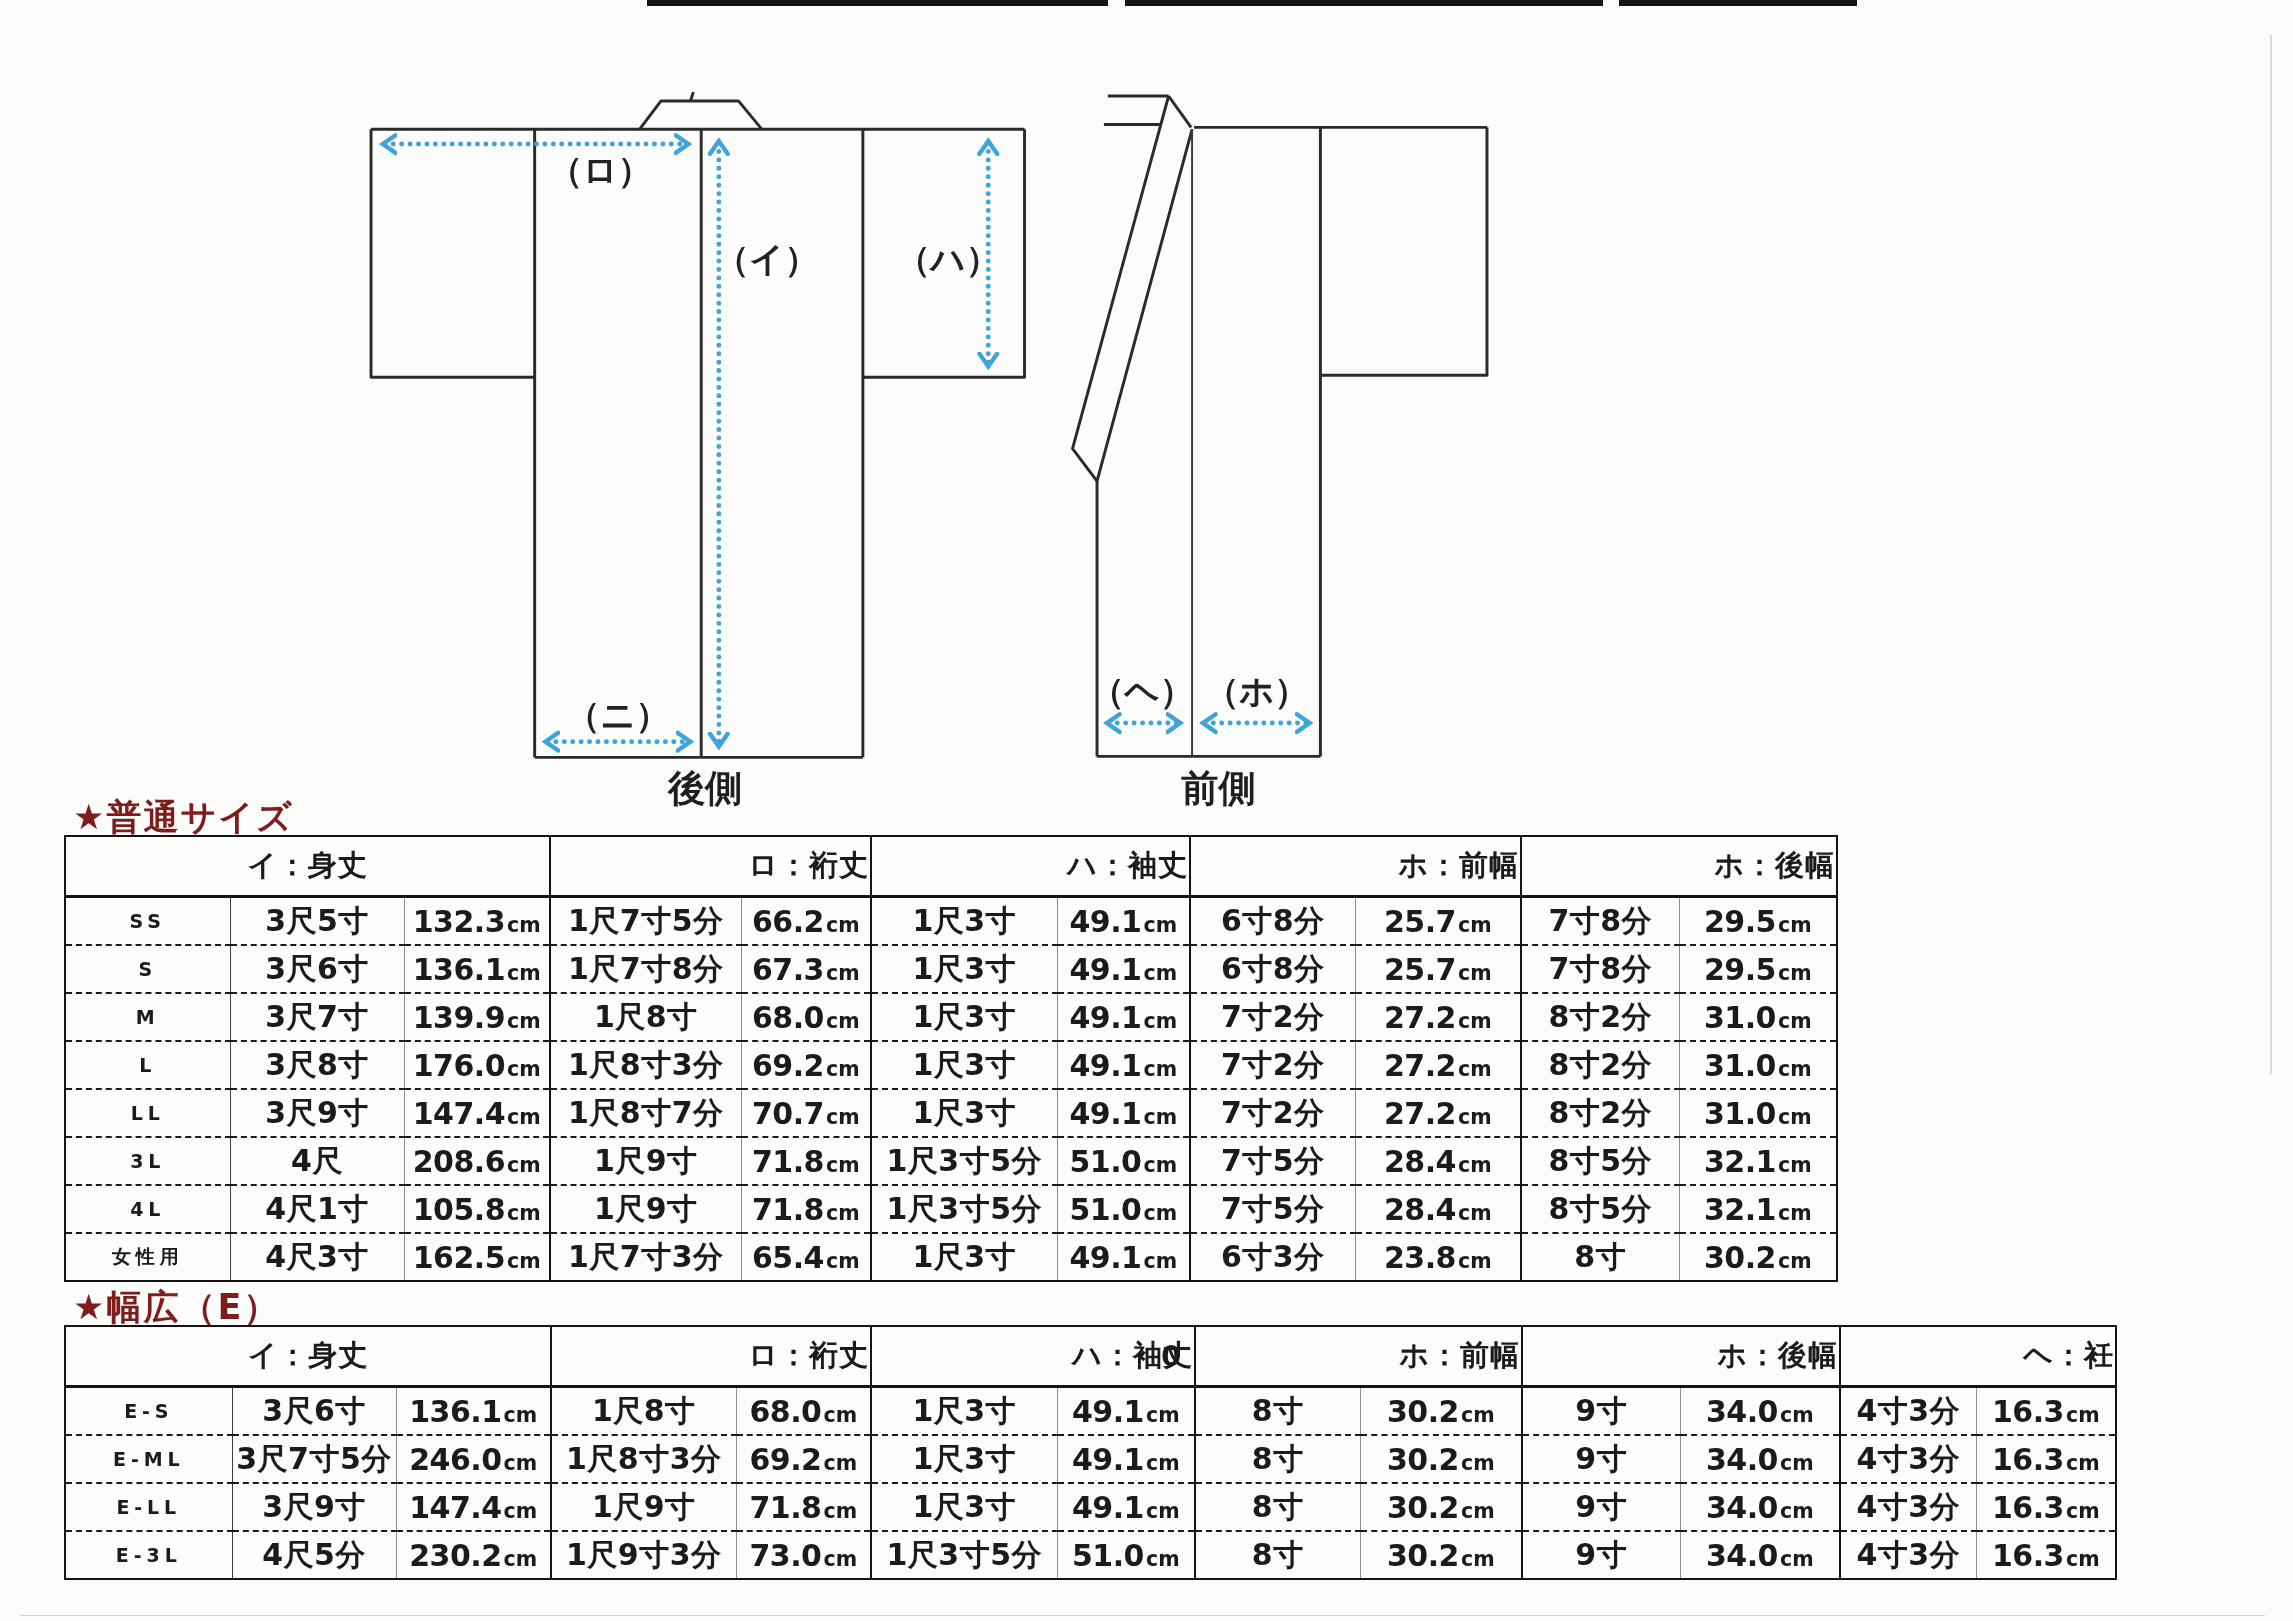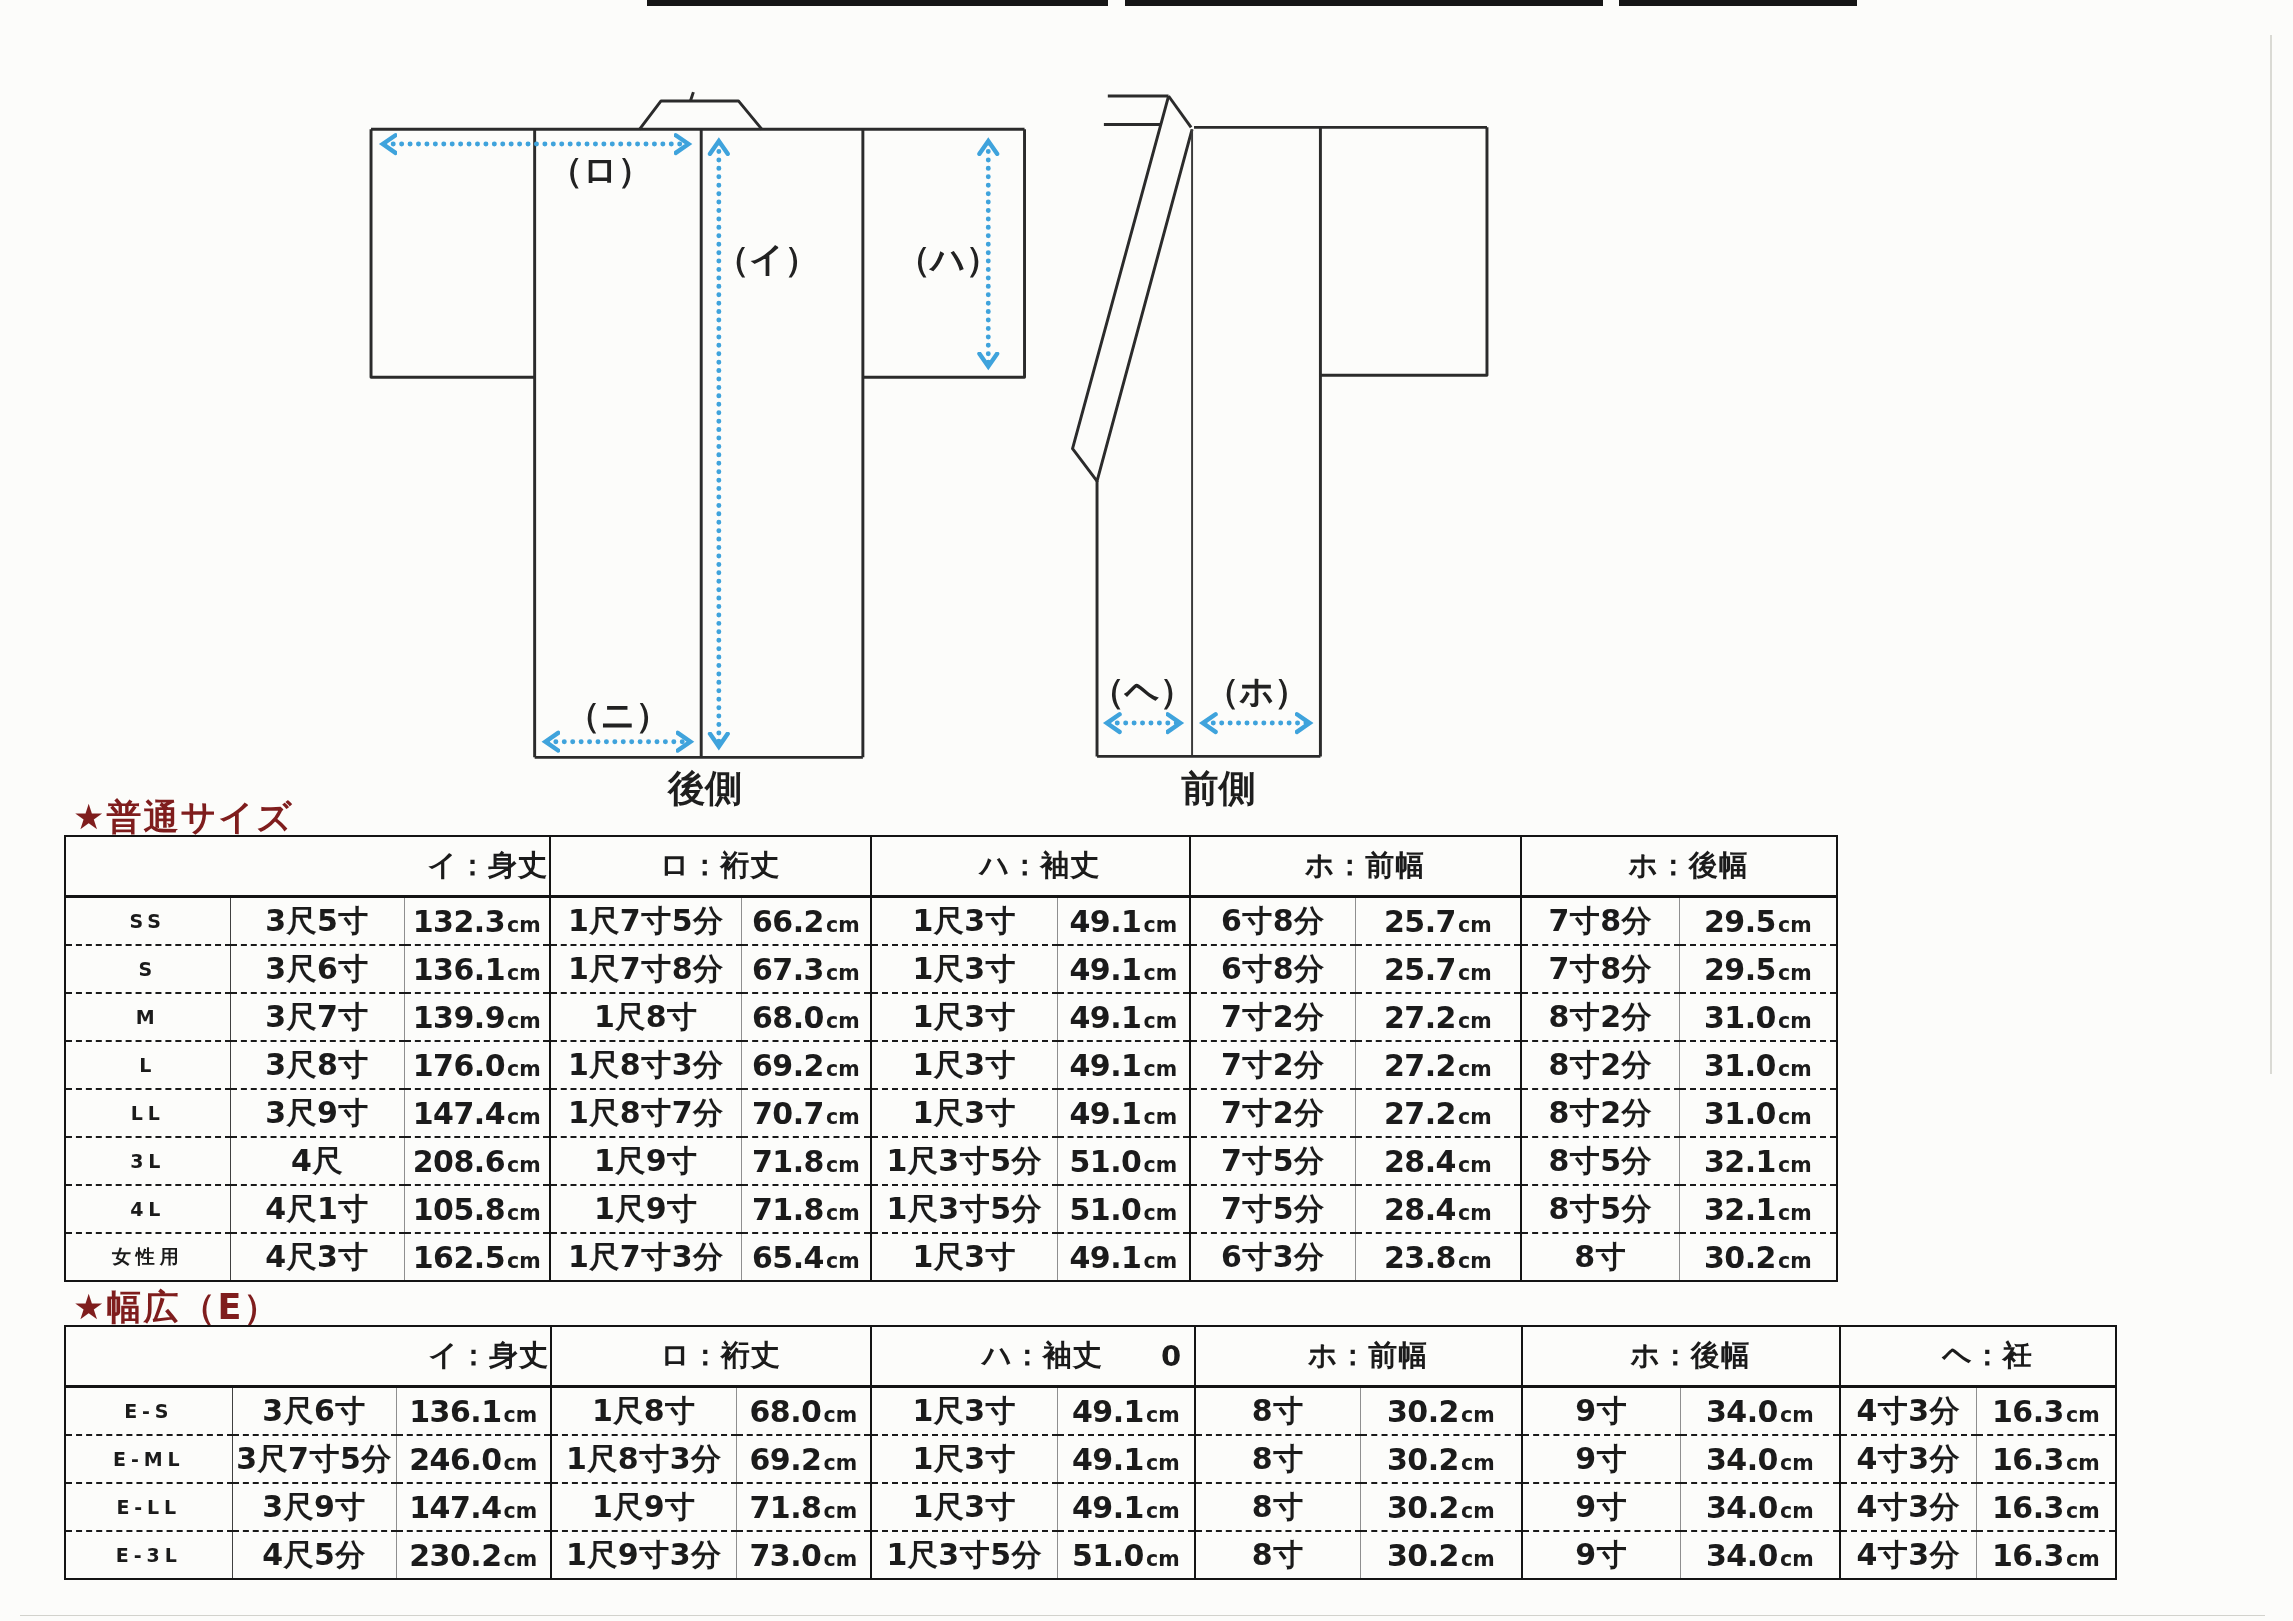--- a/index.html
+++ b/index.html
@@ -28,22 +28,22 @@
   
   table.sizes{
     position:absolute;left:64px;border-collapse:collapse;table-layout:fixed;
     border:2.9px solid #141414;font-weight:bold;color:#1b1b1b;background:transparent;
   }
   table.sizes thead th{
     height:56px;font-size:29px;letter-spacing:1px;
     border-bottom:3.9px solid #141414;vertical-align:middle;
   }
   table.sizes thead th + th{border-left:2.9px solid #141414;}
-  th.ghead{text-align:center;padding-left:20px;}
-  th.ghead-center{text-align:right;}
+  th.ghead{text-align:right;padding-left:20px;}
+  th.ghead-center{text-align:center;}
   th.rel{position:relative;}
   th .stray{position:absolute;right:11.8px;top:50%;transform:translateY(-50%);font-size:29px;}
   table.sizes tbody td{height:46px;vertical-align:middle;padding:0;}
   table.sizes tbody td.c-val{border-left:2.9px solid #141414;font-size:30px;text-align:center;letter-spacing:0.5px;}
   table.sizes tbody td.c-cm{border-left:1px solid #8f8f8f;font-size:30px;text-align:center;letter-spacing:-0.5px;}
   table.sizes tbody td.c-size{border-left:none;font-size:19px;text-align:center;letter-spacing:4.9px;}
   table.sizes tbody td.c-size + td.c-val{border-left:1px solid #404040;}
   table.sizes tbody tr + tr td{border-top:2px dashed #1a1a1a;}
   .c-cm small{font-size:20.6px;margin-left:2px;letter-spacing:0;}
   #table-normal{top:835px;width:1772px;}

